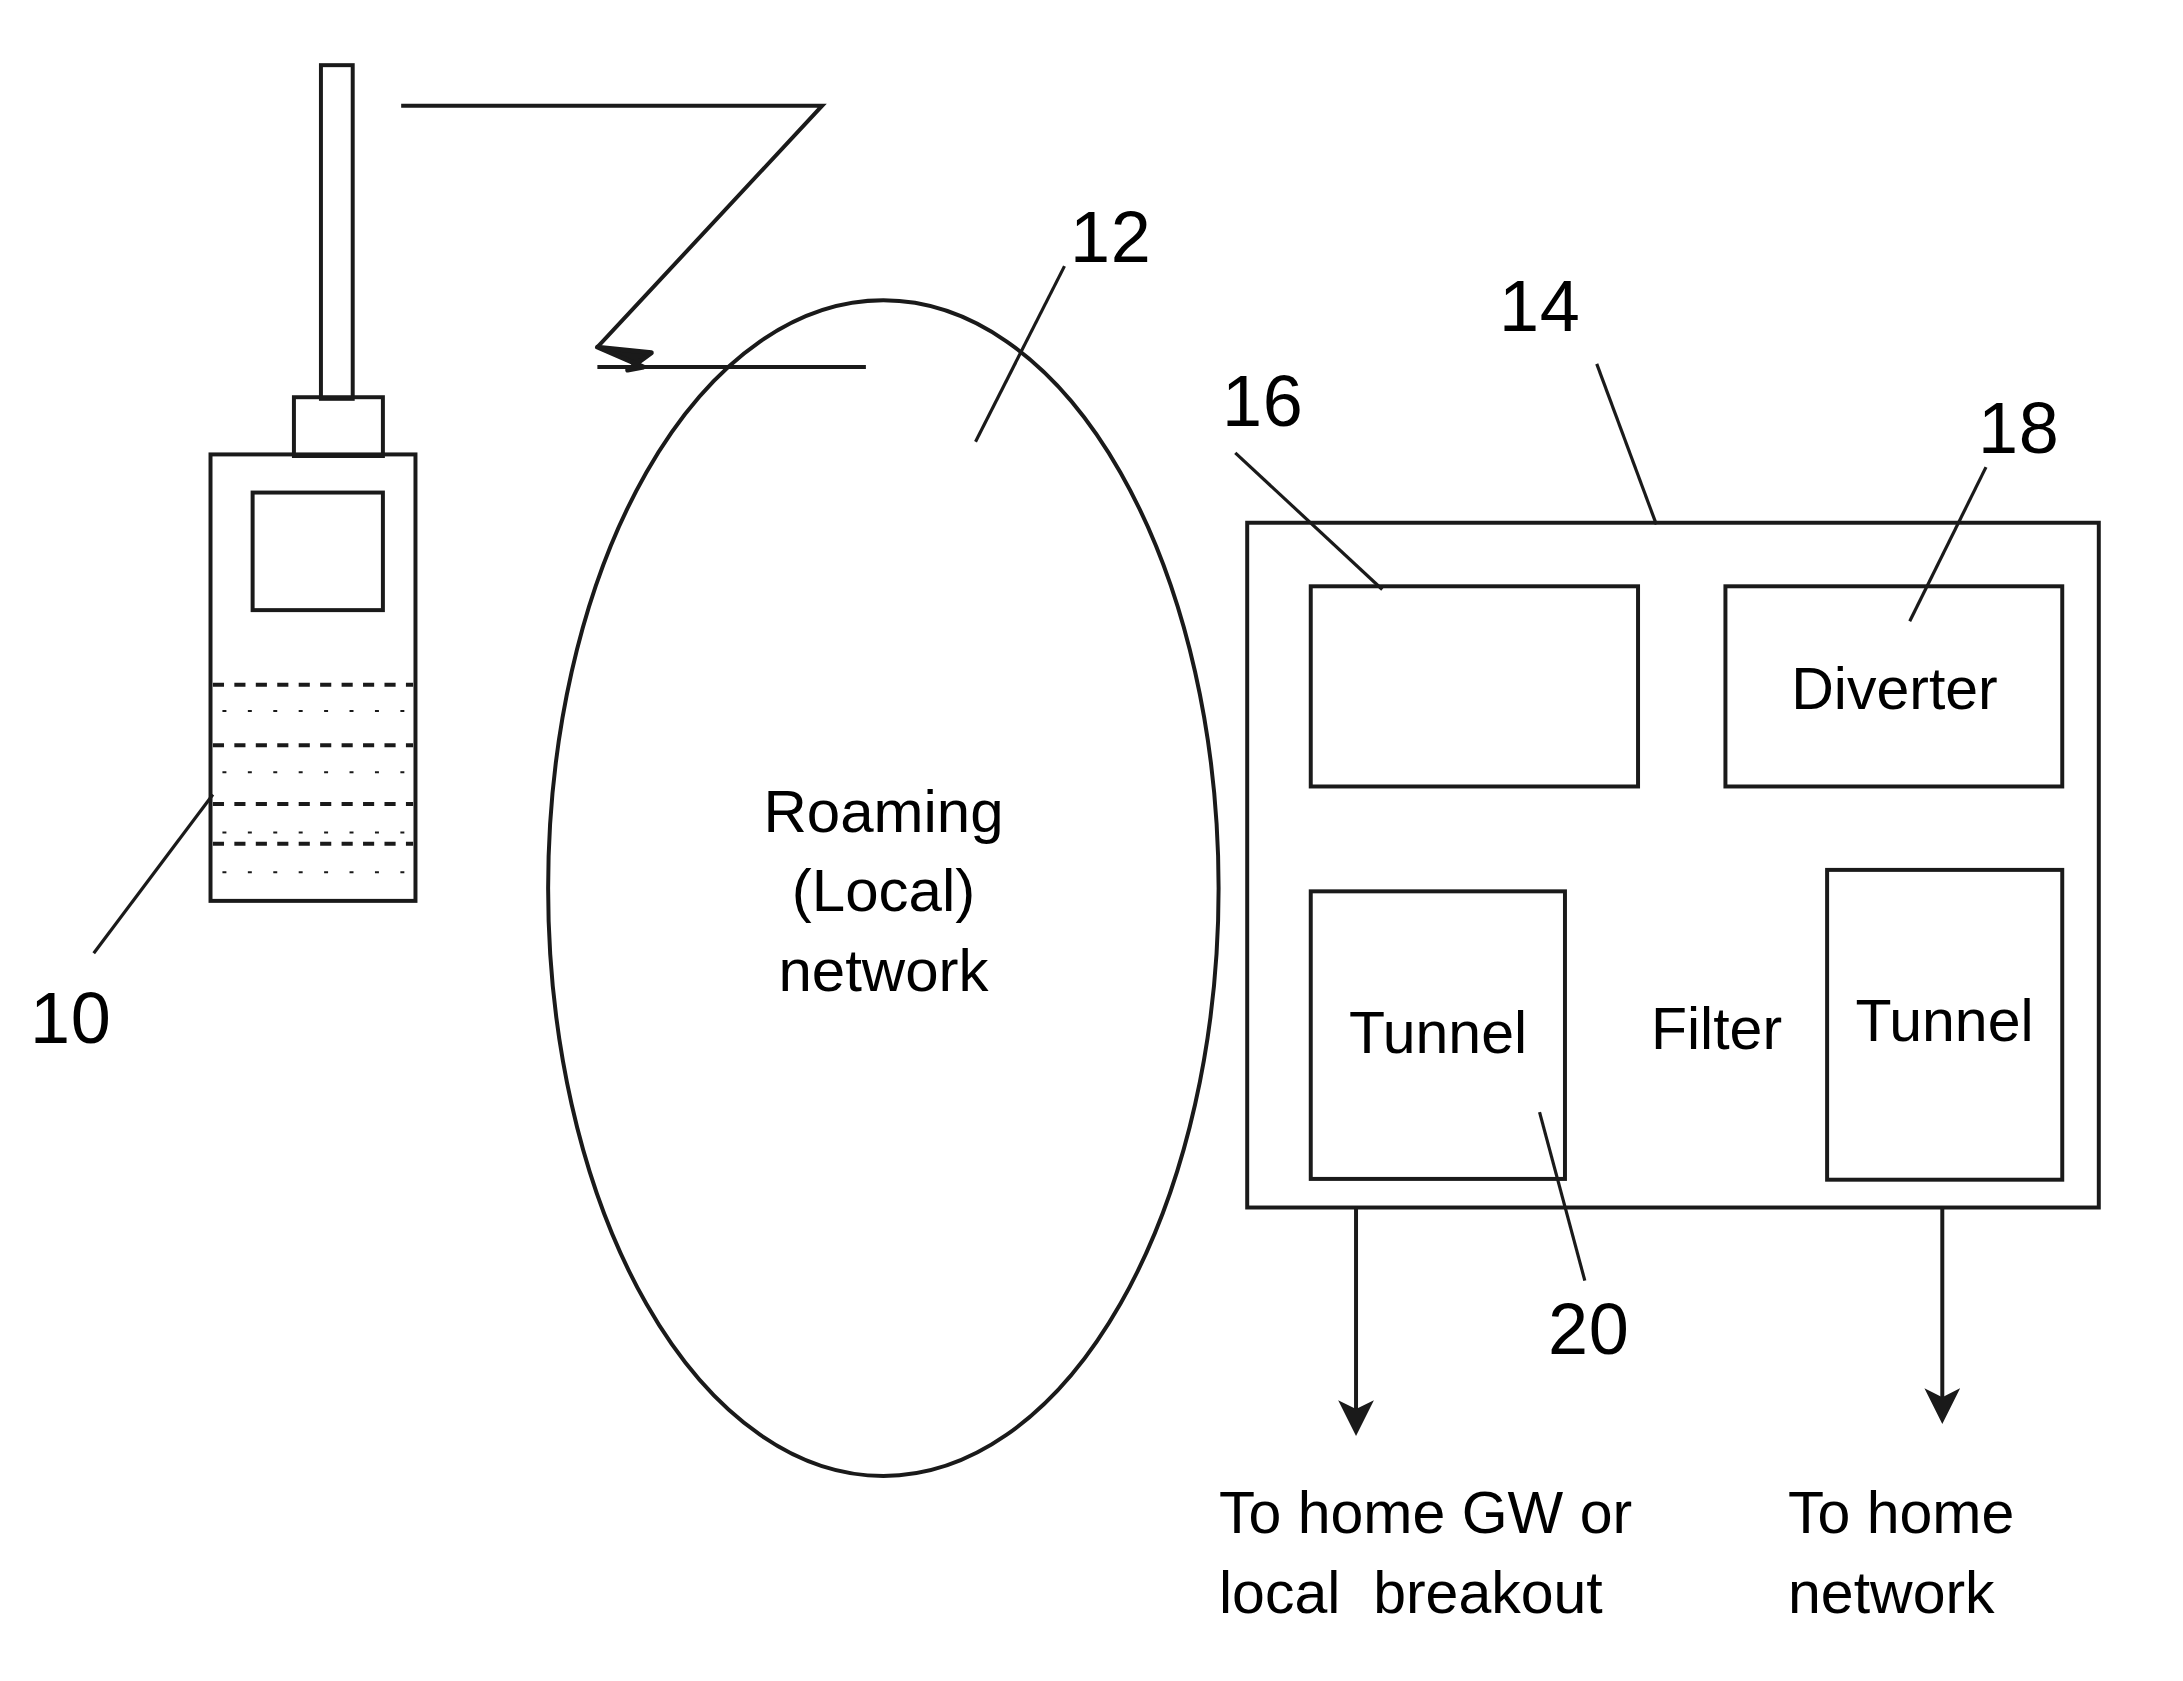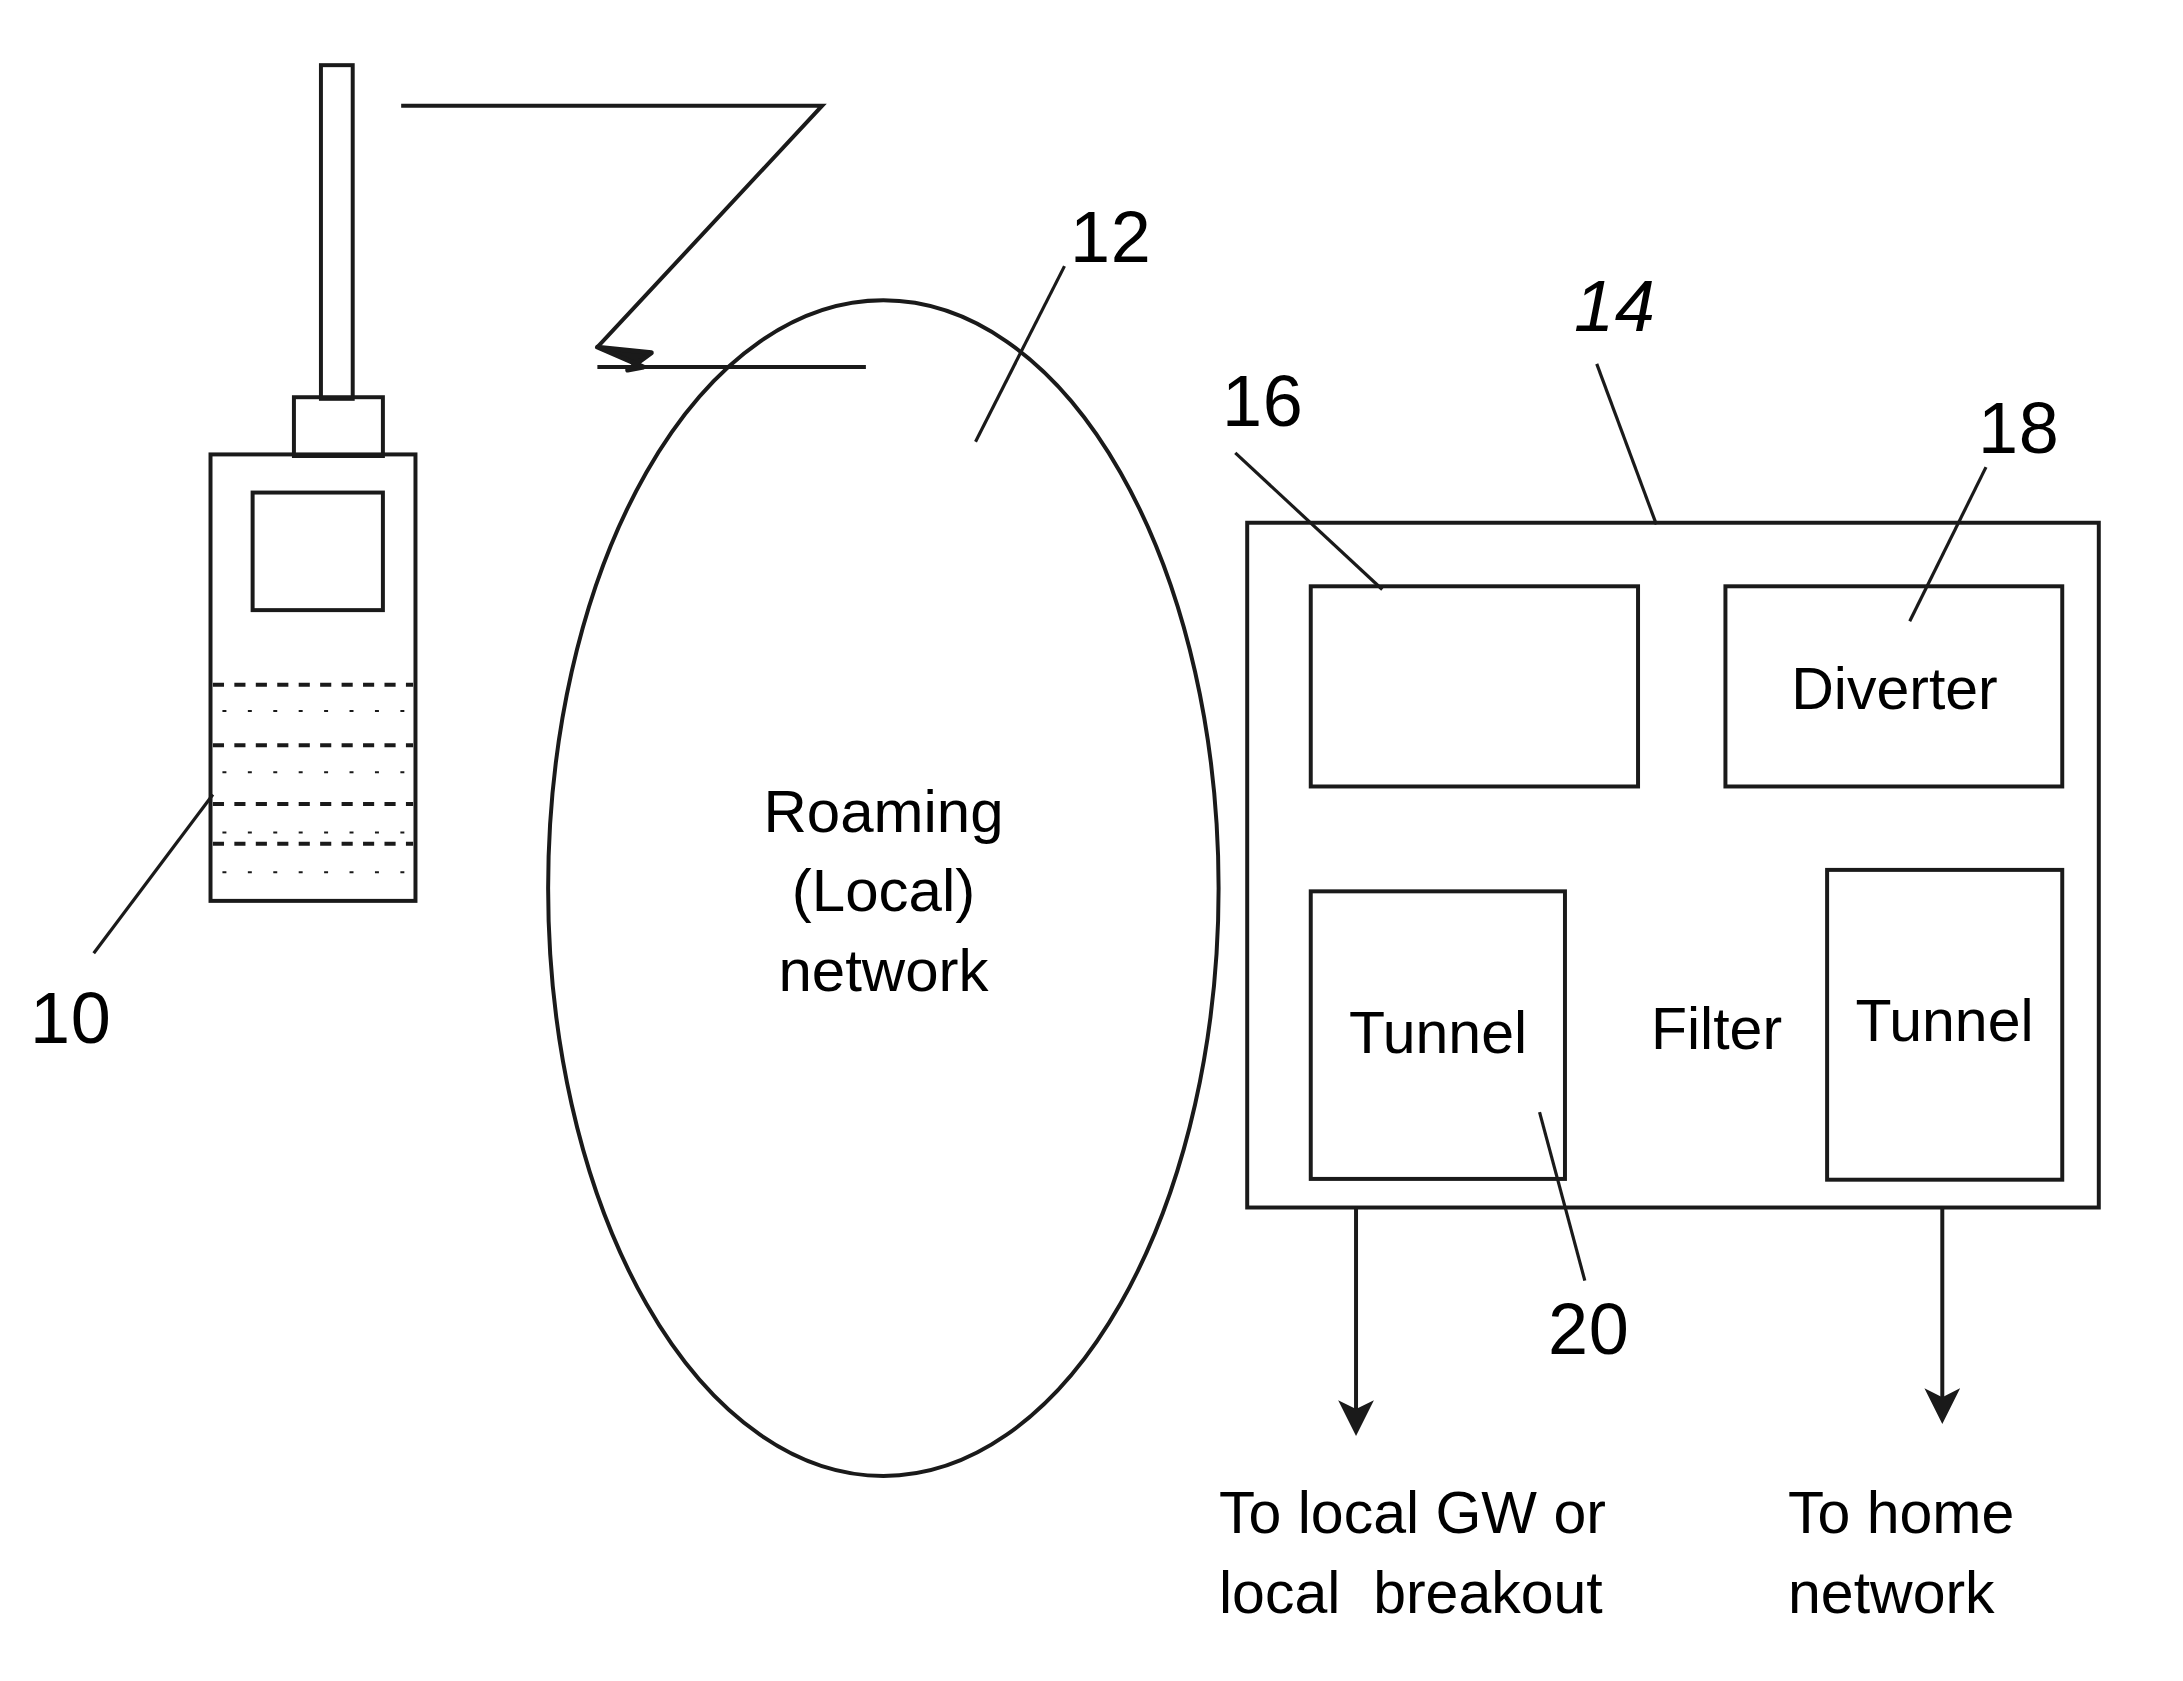--- a/index.html
+++ b/index.html
@@ -107,41 +107,41 @@
 
       <line x1="1707" y1="1520" x2="1707" y2="1800" stroke-width="5" marker-end="url(#arrowFilled)"></line>
       <line x1="2445" y1="1520" x2="2445" y2="1785" stroke-width="5" marker-end="url(#arrowFilled)"></line>
     </g>
   </svg>
 
   <div class="lbl ref-num" style="left:30px; top:976px;">10</div>
 
   <div class="lbl ref-num" style="left:1070px; top:195px;">12</div>
 
-  <div class="lbl ref-num" style="left:1574px; top:264px;font-style:italic;">14</div>
+  <div class="lbl ref-num" style="left:1499px; top:264px;">14</div>
 
   <div class="lbl ref-num" style="left:1222px; top:359px;">16</div>
 
   <div class="lbl ref-num" style="left:1978px; top:386px;">18</div>
 
   <div class="lbl ref-num" style="left:1548px; top:1287px;">20</div>
 
   <div class="lbl cloud-label" style="left:645px; top:777px; width:477px;">Roaming</div>
   <div class="lbl cloud-label" style="left:645px; top:856px; width:477px;">(Local)</div>
   <div class="lbl cloud-label" style="left:645px; top:936px; width:477px;">network</div>
 
 
   <div class="lbl box-label" style="left:1726px; top:655px; width:337px;">Diverter</div>
 
   <div class="lbl box-label" style="left:1311px; top:999px; width:254px;">Tunnel</div>
 
   <div class="lbl box-label" style="left:1827px; top:987px; width:235px;">Tunnel</div>
 
   <div class="lbl box-label" style="left:1613px; top:947px; width:207px;margin-top:48px;">Filter</div>
 
-  <div class="lbl sink-label" style="left:1219px; top:1479px;">To local GW or</div>
+  <div class="lbl sink-label" style="left:1219px; top:1479px;">To home GW or</div>
   <div class="lbl sink-label" style="left:1788px; top:1479px;">To home</div>
 
   <div class="lbl sink-label" style="left:1219px; top:1559px;">local  breakout</div>
   <div class="lbl sink-label" style="left:1788px; top:1559px;">network</div>
 
 </div>
 
 
 </body></html>

